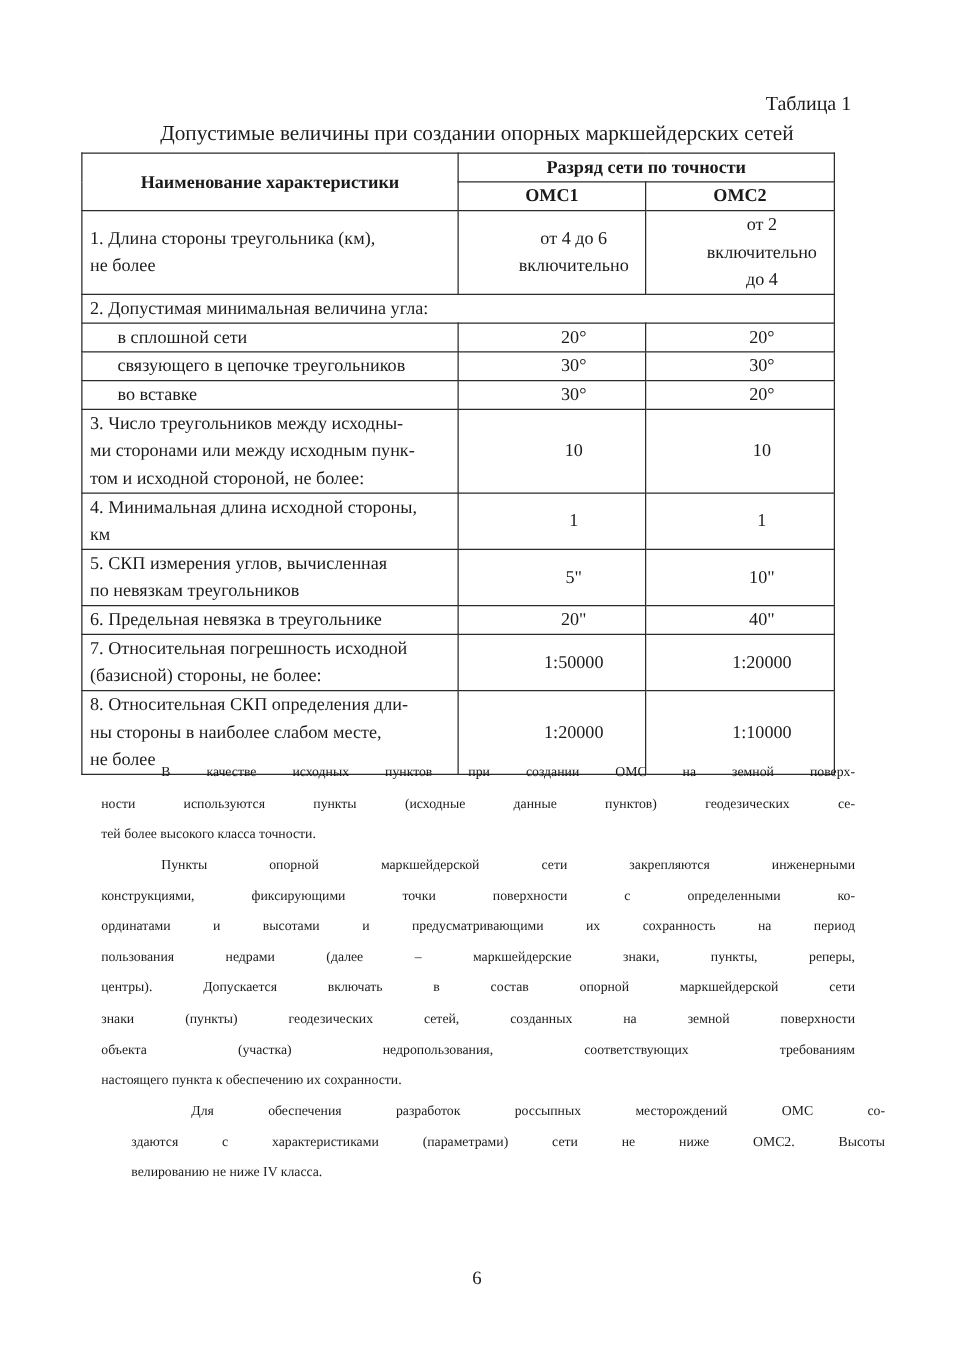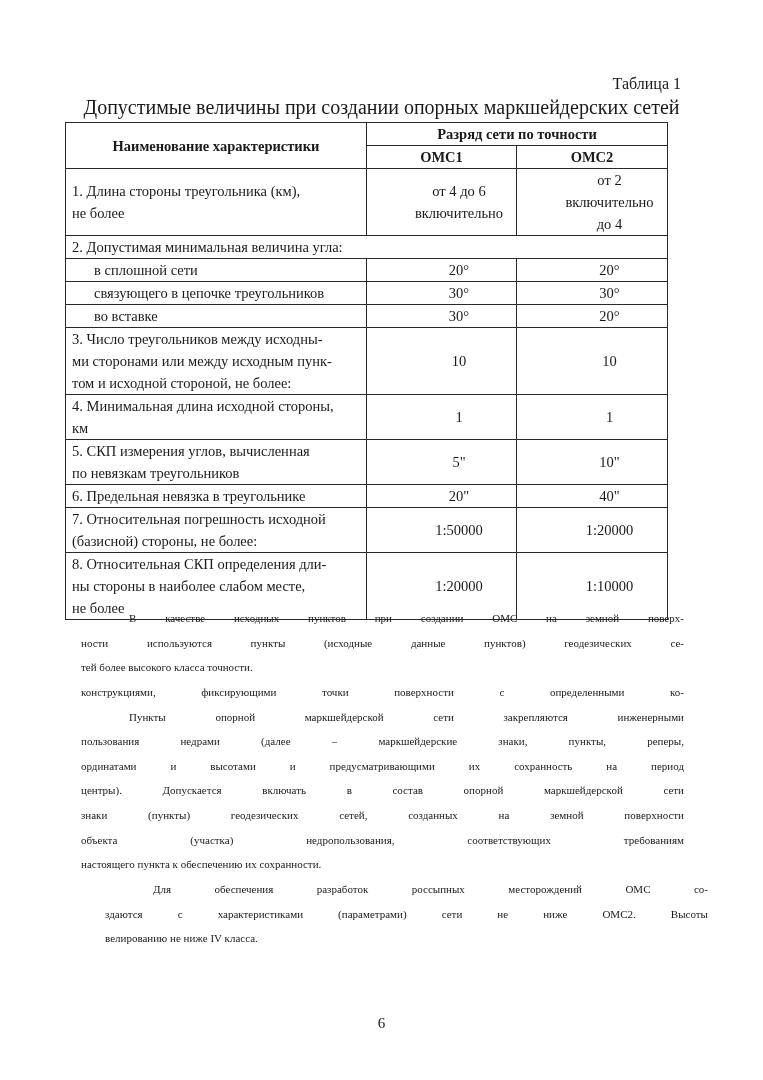--- a/index.html
+++ b/index.html
@@ -21,21 +21,21 @@
       right: 82px;
       font-size: 16px;
       line-height: 20px;
     }
     .table-caption {
       position: absolute;
       top: 97px;
       left: 81px;
       width: 601px;
       text-align: center;
-      font-size: 20px;
+      font-size: 17px;
       line-height: 20px;
     }
     table.spec {
       position: absolute;
       top: 122px;
       left: 65px;
       width: 602px;
       border-collapse: collapse;
       font-size: 14.5px;
       line-height: 22px;
@@ -211,24 +211,24 @@
   </tbody>
 </table>
 
 <div class="para" id="p1">
   <span class="ln first">В качестве исходных пунктов при создании ОМС на земной поверх-</span>
   <span class="ln">ности используются пункты (исходные данные пунктов) геодезических се-</span>
   <span class="ln last">тей более высокого класса точности.</span>
 </div>
 
 <div class="para" id="p2">
+  <span class="ln first">Пункты опорной маркшейдерской сети закрепляются инженерными</span>
   <span class="ln">конструкциями, фиксирующими точки поверхности с определенными ко-</span>
-  <span class="ln first">Пункты опорной маркшейдерской сети закрепляются инженерными</span>
+  <span class="ln">ординатами и высотами и предусматривающими их сохранность на период</span>
   <span class="ln">пользования недрами (далее – маркшейдерские знаки, пункты, реперы,</span>
-  <span class="ln">ординатами и высотами и предусматривающими их сохранность на период</span>
   <span class="ln">центры). Допускается включать в состав опорной маркшейдерской сети</span>
   <span class="ln">знаки (пункты) геодезических сетей, созданных на земной поверхности</span>
   <span class="ln">объекта (участка) недропользования, соответствующих требованиям</span>
   <span class="ln last">настоящего пункта к обеспечению их сохранности.</span>
 </div>
 
 <div class="para" id="p3">
   <span class="ln first">Для обеспечения разработок россыпных месторождений ОМС со-</span>
   <span class="ln">здаются с характеристиками (параметрами) сети не ниже ОМС2. Высоты</span>
   <span class="ln last">велированию не ниже IV класса.</span>

